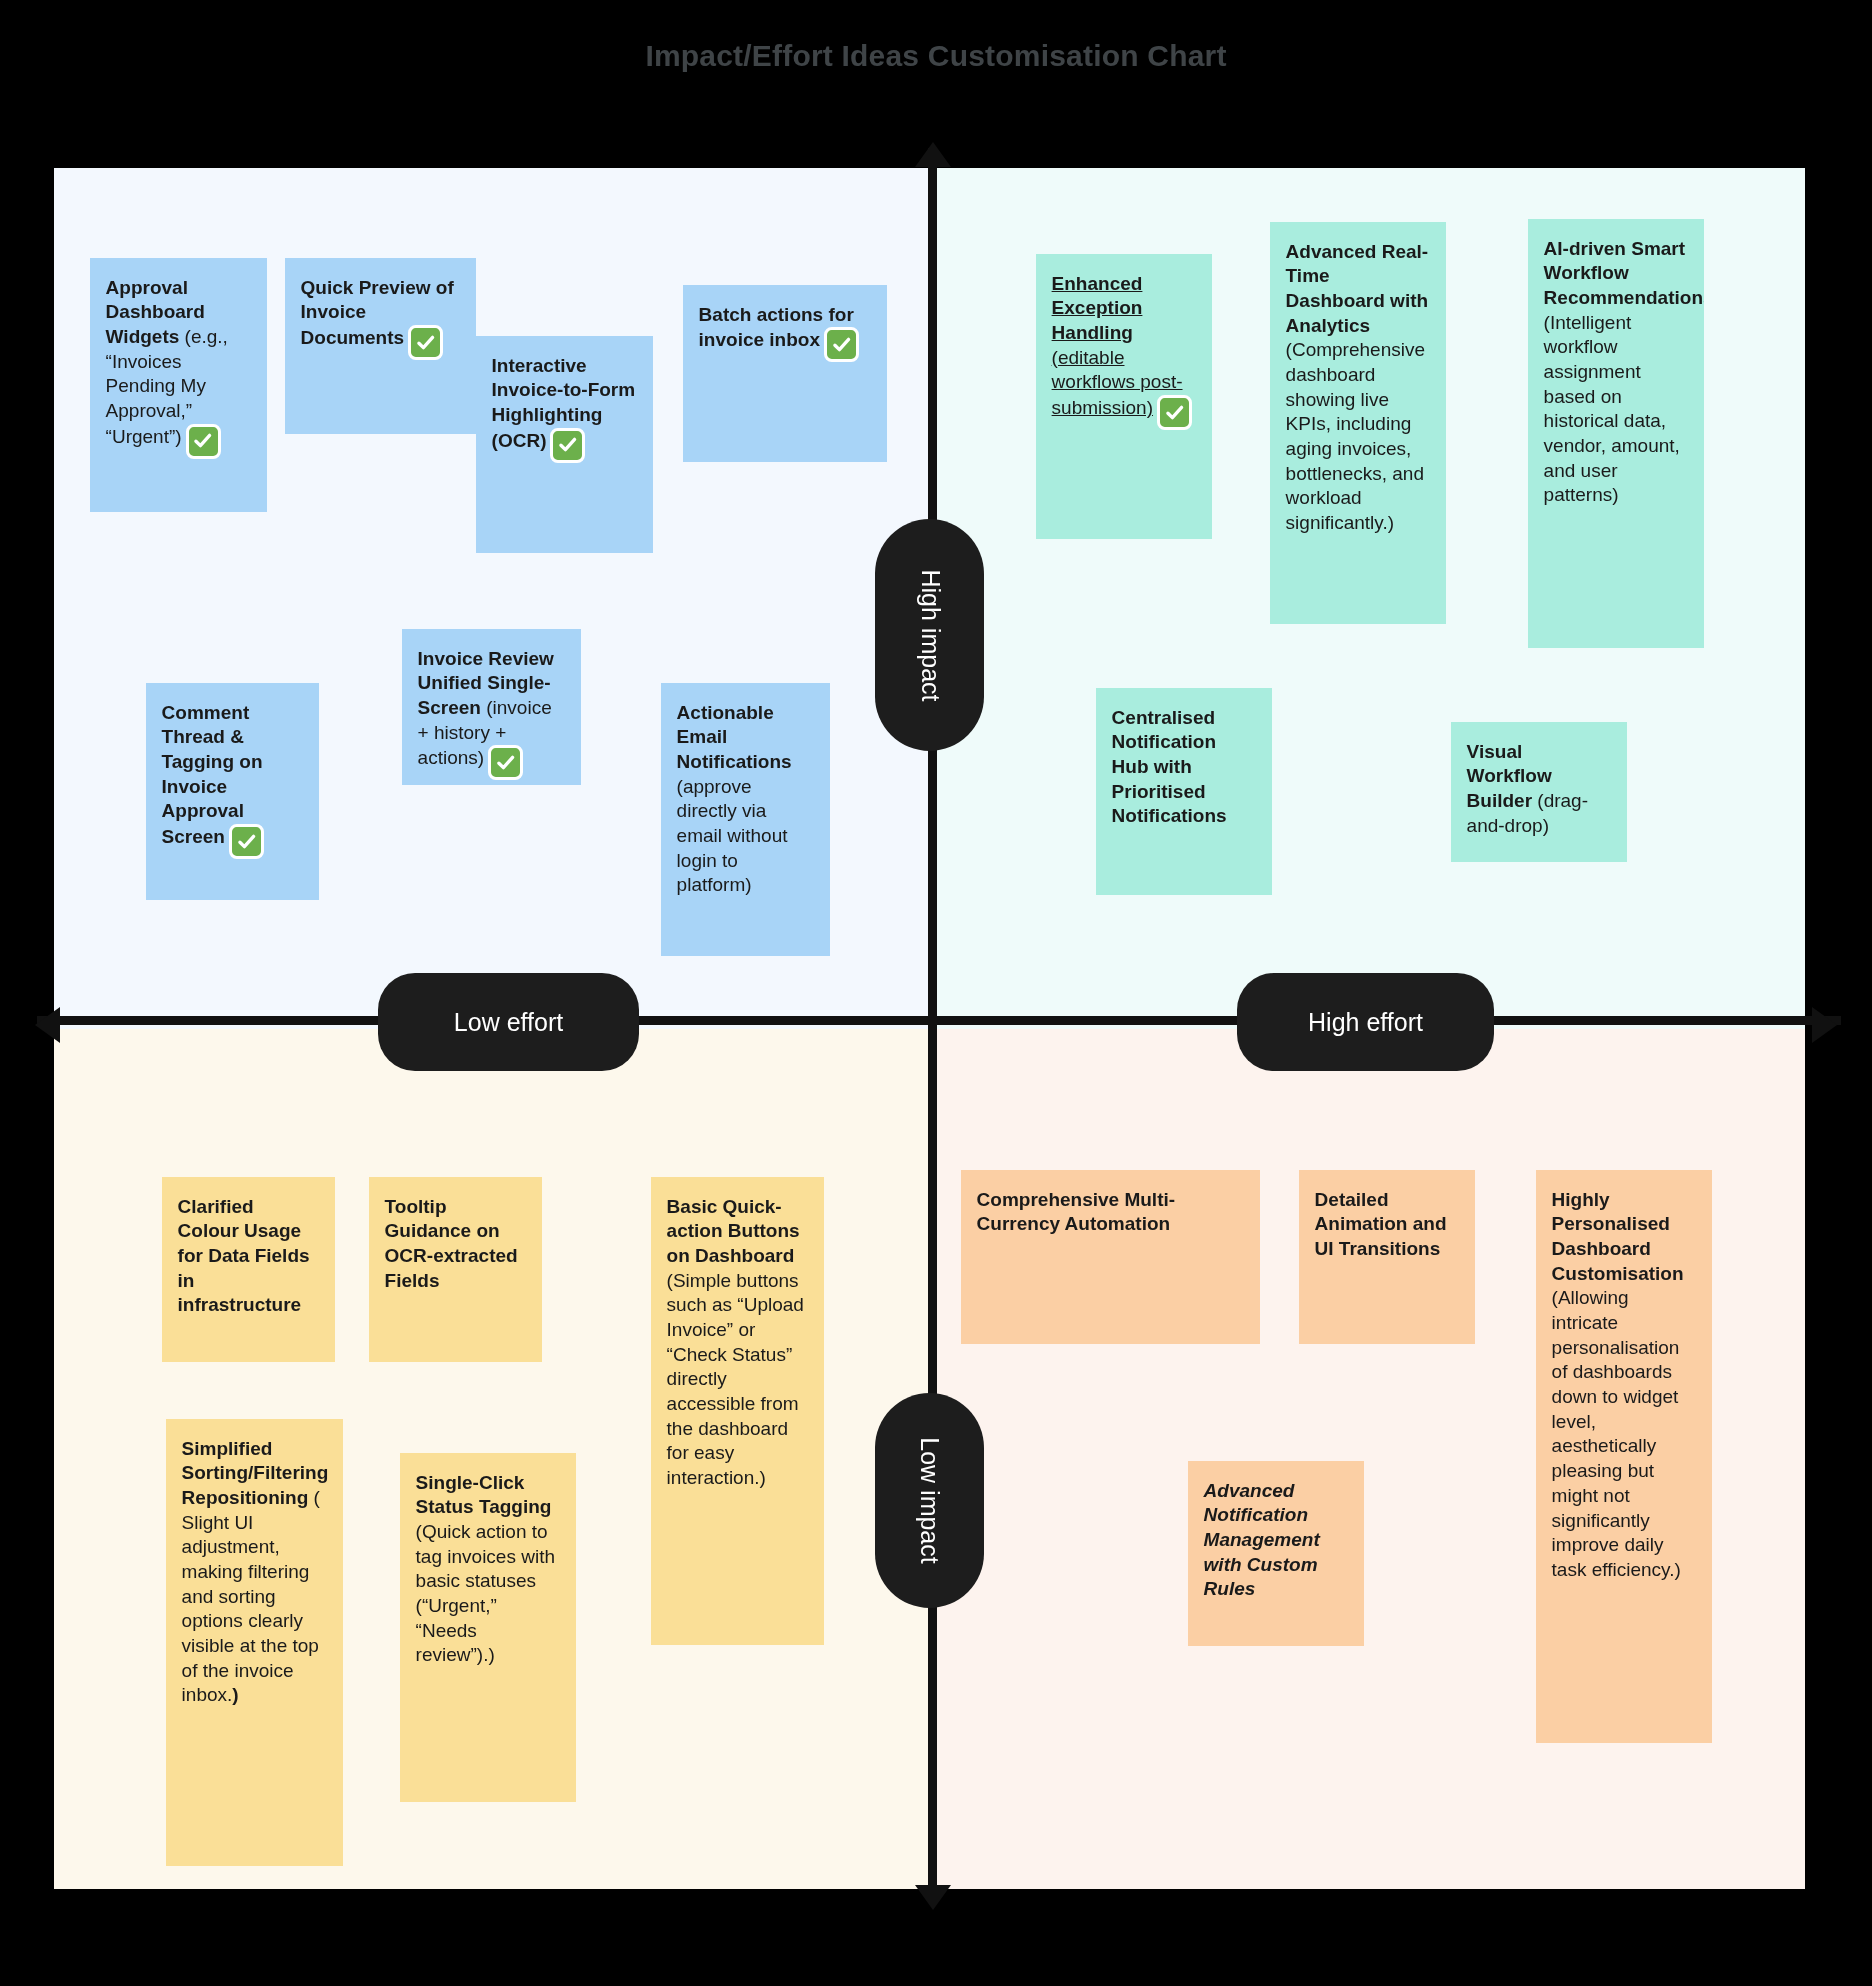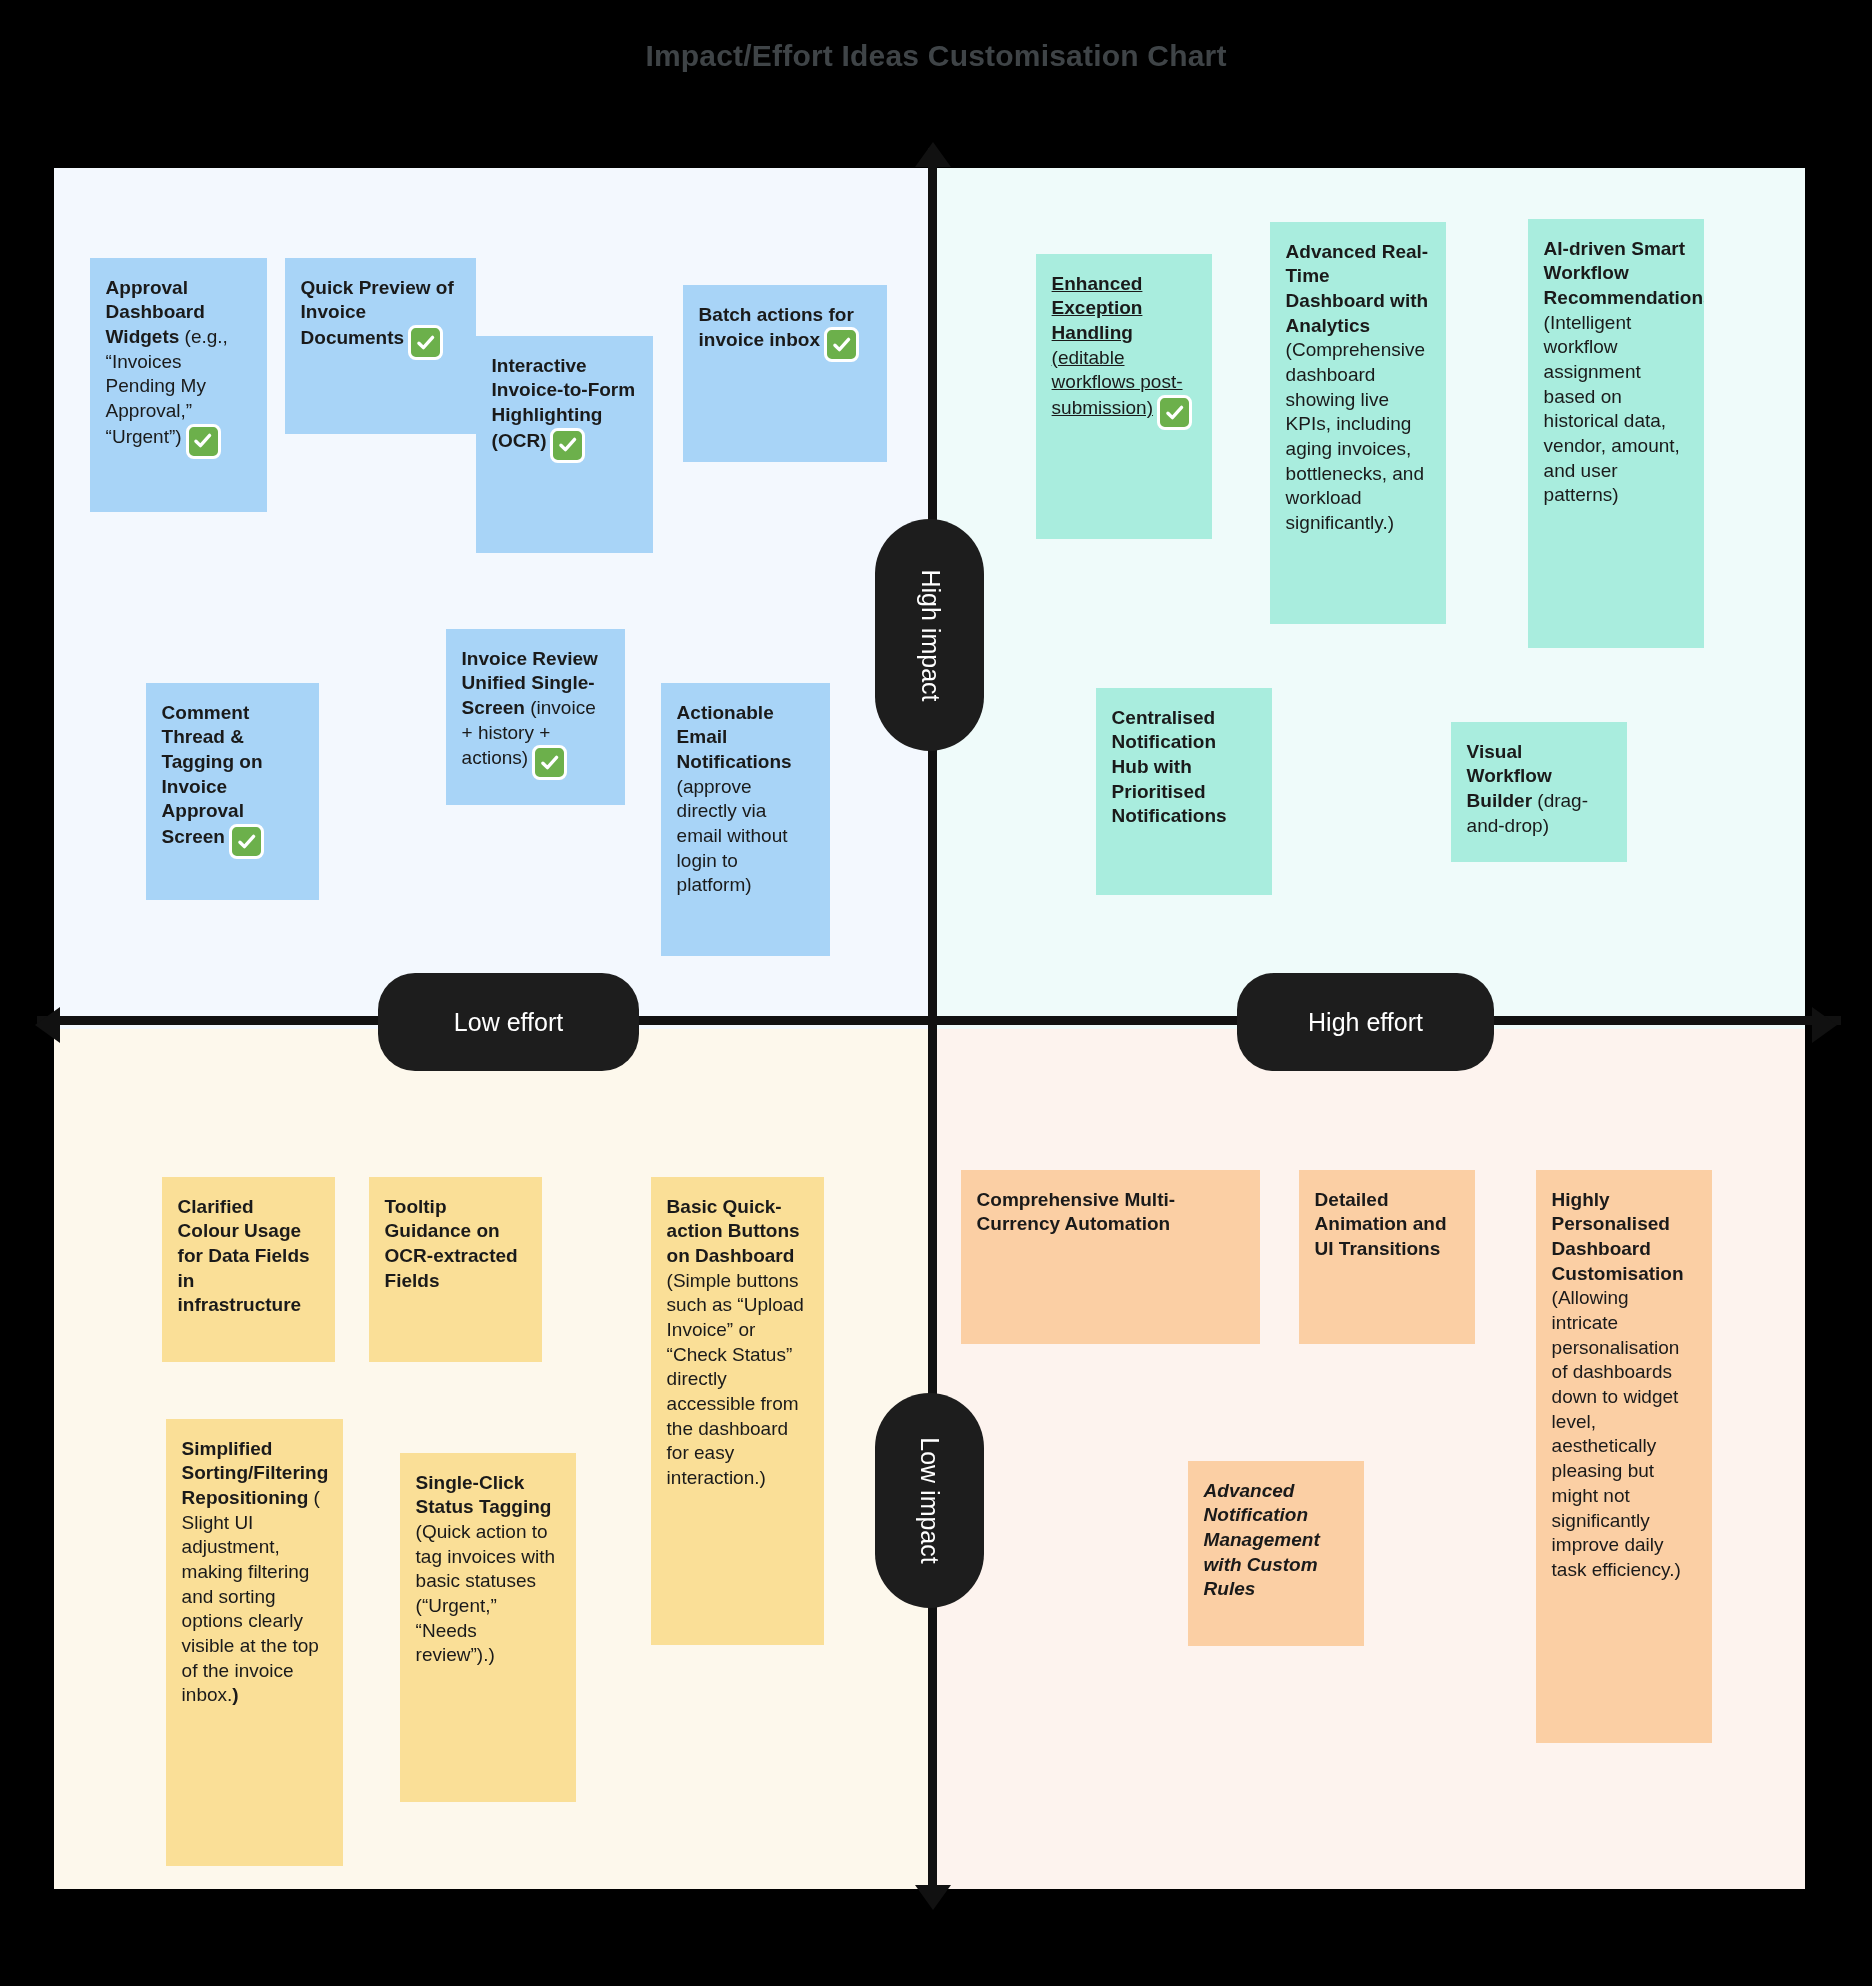--- a/index.html
+++ b/index.html
@@ -197,21 +197,21 @@
           <path d="M4 11.5 L8.6 16 L18 5.5" fill="none" stroke="#ffffff" stroke-width="3.4" stroke-linecap="round" stroke-linejoin="round"></path>
         </svg>
       </span></div>
 
   <div class="card c-blue" style="left:146px; top:683px; width:173px; height:217px;"><span class="lead">Comment Thread &amp; Tagging on Invoice Approval Screen</span><span class="check">
         <svg width="21.5" height="21.5" viewBox="0 0 22 22" aria-hidden="true">
           <path d="M4 11.5 L8.6 16 L18 5.5" fill="none" stroke="#ffffff" stroke-width="3.4" stroke-linecap="round" stroke-linejoin="round"></path>
         </svg>
       </span></div>
 
-  <div class="card c-blue" style="left:402px; top:629px; width:179px; height:176px;margin-left:44px;"><span class="lead">Invoice Review Unified Single-Screen</span><span class="rest"> (invoice + history + actions)</span><span class="check">
+  <div class="card c-blue" style="left:402px; top:629px; width:179px; height:156px;"><span class="lead">Invoice Review Unified Single-Screen</span><span class="rest"> (invoice + history + actions)</span><span class="check">
         <svg width="21.5" height="21.5" viewBox="0 0 22 22" aria-hidden="true">
           <path d="M4 11.5 L8.6 16 L18 5.5" fill="none" stroke="#ffffff" stroke-width="3.4" stroke-linecap="round" stroke-linejoin="round"></path>
         </svg>
       </span></div>
 
   <div class="card c-blue" style="left:661px; top:683px; width:169px; height:273px;"><span class="lead">Actionable Email Notifications</span><span class="rest"> (approve directly via email without login to platform)</span></div>
 
   <div class="card c-mint" style="left:1036px; top:254px; width:176px; height:285px;text-decoration:underline;"><span class="lead">Enhanced Exception Handling</span><span class="rest"> (editable workflows post-submission)</span><span class="check">
         <svg width="21.5" height="21.5" viewBox="0 0 22 22" aria-hidden="true">
           <path d="M4 11.5 L8.6 16 L18 5.5" fill="none" stroke="#ffffff" stroke-width="3.4" stroke-linecap="round" stroke-linejoin="round"></path>

